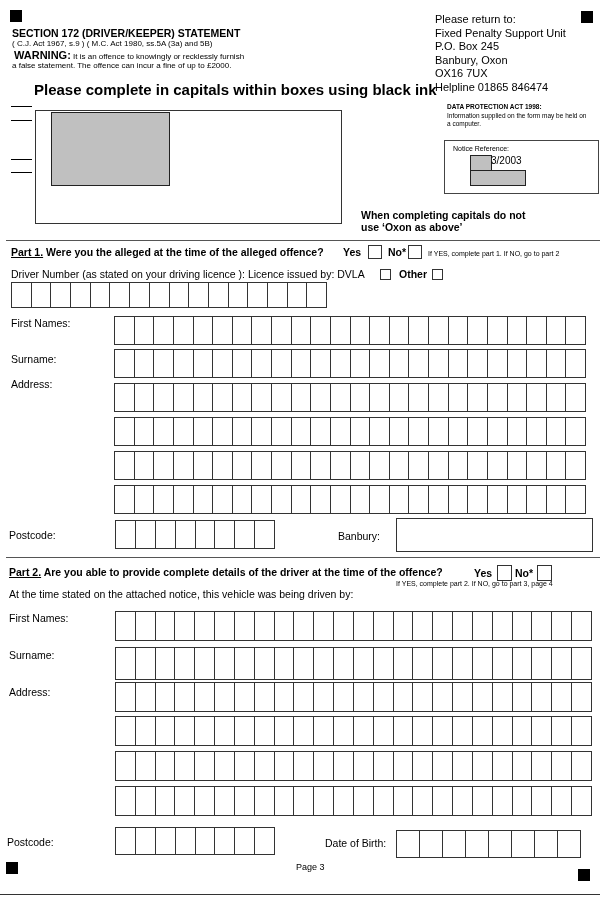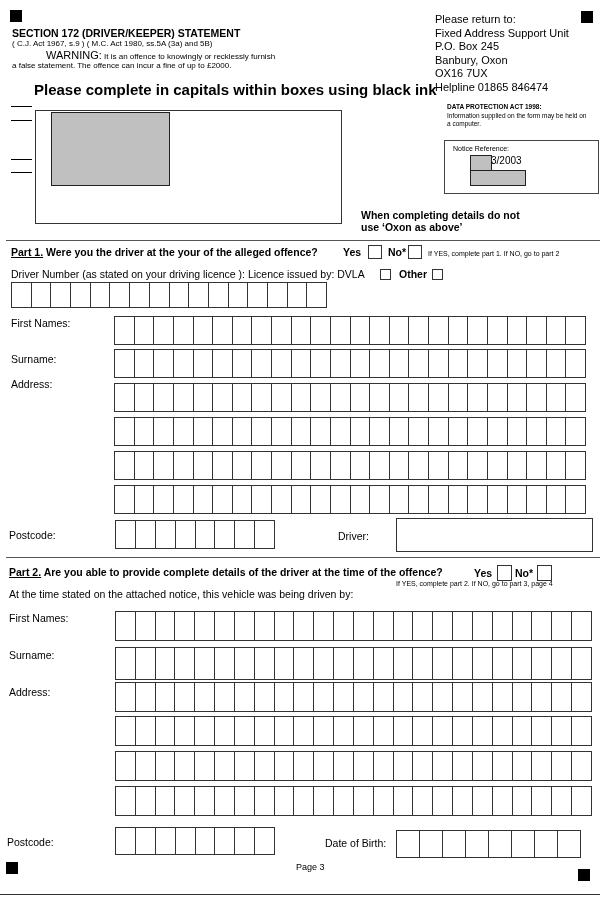--- a/index.html
+++ b/index.html
@@ -4,21 +4,21 @@
 <style>
   html, body { margin: 0; padding: 0; background: #fff; }
   body { width: 600px; height: 904px; position: relative; overflow: hidden;
          font-family: "Liberation Sans", sans-serif; color: #000; }
   .abs { position: absolute; }
   .reg-mark { position: absolute; width: 12px; height: 12px; background: #000; }
   .b { font-weight: normal; }
   .hdr-title { left: 12px; top: 27px; font-size: 10.5px; font-weight: bold; white-space: nowrap; }
   .hdr-acts { left: 12px; top: 39px; font-size: 8px; white-space: nowrap; }
   .hdr-warn { left: 14px; top: 49px; font-size: 8px; white-space: nowrap; }
-  .hdr-warn .w { font-size: 11px; font-weight: normal; margin-left: 32px; }
+  .hdr-warn .w { font-size: 11px; font-weight: bold; }
   .hdr-warn2 { left: 12px; top: 61px; font-size: 8px; white-space: nowrap; }
   .instruction { left: 34px; top: 81px; font-size: 15px; font-weight: bold; white-space: nowrap; }
   .return { left: 435px; top: 13px; font-size: 11px; line-height: 13.5px; white-space: nowrap; }
   .dpa-title { left: 447px; top: 103px; font-size: 6.5px; font-weight: bold; white-space: nowrap; }
   .dpa-text { left: 447px; top: 112px; font-size: 6.5px; line-height: 8px; width: 140px; }
   .notice-box { left: 444px; top: 140px; width: 153px; height: 52px; border: 1px solid #444; }
   .notice-label { left: 453px; top: 145px; font-size: 7px; white-space: nowrap; }
   .grey { background: #c0c0c0; border: 1px solid #222; }
   .notice-grey1 { left: 470px; top: 155px; width: 20px; height: 14px; }
   .notice-ref { left: 491px; top: 155px; font-size: 10px; white-space: nowrap; }
@@ -48,21 +48,21 @@
 <div class="reg-mark" style="left:578px;top:869px;"></div>
 
 <div class="abs hdr-title">SECTION 172 (DRIVER/KEEPER) STATEMENT</div>
 <div class="abs hdr-acts">( C.J. Act 1967, s.9 ) ( M.C. Act 1980, ss.5A (3a) and 5B)</div>
 <div class="abs hdr-warn"><span class="w">WARNING:</span><span> It is an offence to knowingly or recklessly furnish</span></div>
 <div class="abs hdr-warn2">a false statement. The offence can incur a fine of up to £2000.</div>
 <div class="abs instruction">Please complete in capitals within boxes using black ink</div>
 
 <div class="abs return">
   <div class="b">Please return to:</div>
-  <div>Fixed Address Support Unit</div>
+  <div>Fixed Penalty Support Unit</div>
   <div>P.O. Box 245</div>
   <div>Banbury, Oxon</div>
   <div>OX16 7UX</div>
   <div><span class="b">Helpline</span><span> 01865 846474</span></div>
 </div>
 
 <div class="abs dpa-title">DATA PROTECTION ACT 1998:</div>
 <div class="abs dpa-text">Information supplied on the form may be held on a computer.</div>
 
 <div class="abs notice-box"></div>
@@ -72,26 +72,26 @@
 <div class="abs grey notice-grey2"></div>
 
 <div class="tick" style="top:106px;"></div>
 <div class="tick" style="top:120px;"></div>
 <div class="tick" style="top:159px;"></div>
 <div class="tick" style="top:172px;"></div>
 <div class="abs address-window"></div>
 <div class="abs grey window-grey"></div>
 
 <div class="abs same-as">
-  <div>When completing details do not</div>
+  <div>When completing capitals do not</div>
   <div>use ‘Oxon as above’</div>
 </div>
 
 <div class="rule" style="top:240px;"></div>
-<div class="abs part-q" style="left:11px;top:246px;"><u>Part 1.</u><span>  Were you the driver at the your of the alleged offence?</span></div>
+<div class="abs part-q" style="left:11px;top:246px;"><u>Part 1.</u><span>  Were you the alleged at the time of the alleged offence?</span></div>
 <div class="abs part-q" style="left:343px;top:246px;">Yes</div>
 <div class="chk" style="left:368px;top:245px;"></div>
 <div class="abs part-q" style="left:388px;top:246px;">No*</div>
 <div class="chk" style="left:408px;top:245px;"></div>
 <div class="abs small" style="left:428px;top:250px;">If YES, complete part 1. If NO, go to part 2</div>
 
 <div class="abs lbl" style="left:11px;top:268px;">Driver Number (as stated on your driving licence ): Licence issued by: DVLA</div>
 <div class="chk" style="left:380px;top:269px;width:9px;height:9px;"></div>
 <div class="abs lbl" style="left:399px;top:268px;font-weight:bold;">Other</div>
 <div class="chk" style="left:432px;top:269px;width:9px;height:9px;"></div>
@@ -281,21 +281,21 @@
 <div class="grid" style="left:115px;top:520px;width:158px;height:27px;">
     <div class="cell"></div>
     <div class="cell"></div>
     <div class="cell"></div>
     <div class="cell"></div>
     <div class="cell"></div>
     <div class="cell"></div>
     <div class="cell"></div>
     <div class="cell"></div>
   </div>
-<div class="abs lbl" style="left:338px;top:530px;">Driver:</div>
+<div class="abs lbl" style="left:338px;top:530px;">Banbury:</div>
 <div class="sign-box"></div>
 
 <div class="rule" style="top:557px;"></div>
 <div class="abs part-q" style="left:9px;top:566px;"><u>Part 2.</u><span>  Are you able to provide complete details of the driver at the time of the offence?</span></div>
 <div class="abs part-q" style="left:474px;top:567px;">Yes</div>
 <div class="chk" style="left:497px;top:565px;width:13px;height:14px;"></div>
 <div class="abs part-q" style="left:515px;top:567px;">No*</div>
 <div class="chk" style="left:537px;top:565px;width:13px;height:14px;"></div>
 <div class="abs small" style="left:396px;top:580px;">If YES, complete part 2. If NO, go to part 3, page 4</div>
 <div class="abs lbl" style="left:9px;top:588px;">At the time stated on the attached notice, this vehicle was being driven by:</div>

